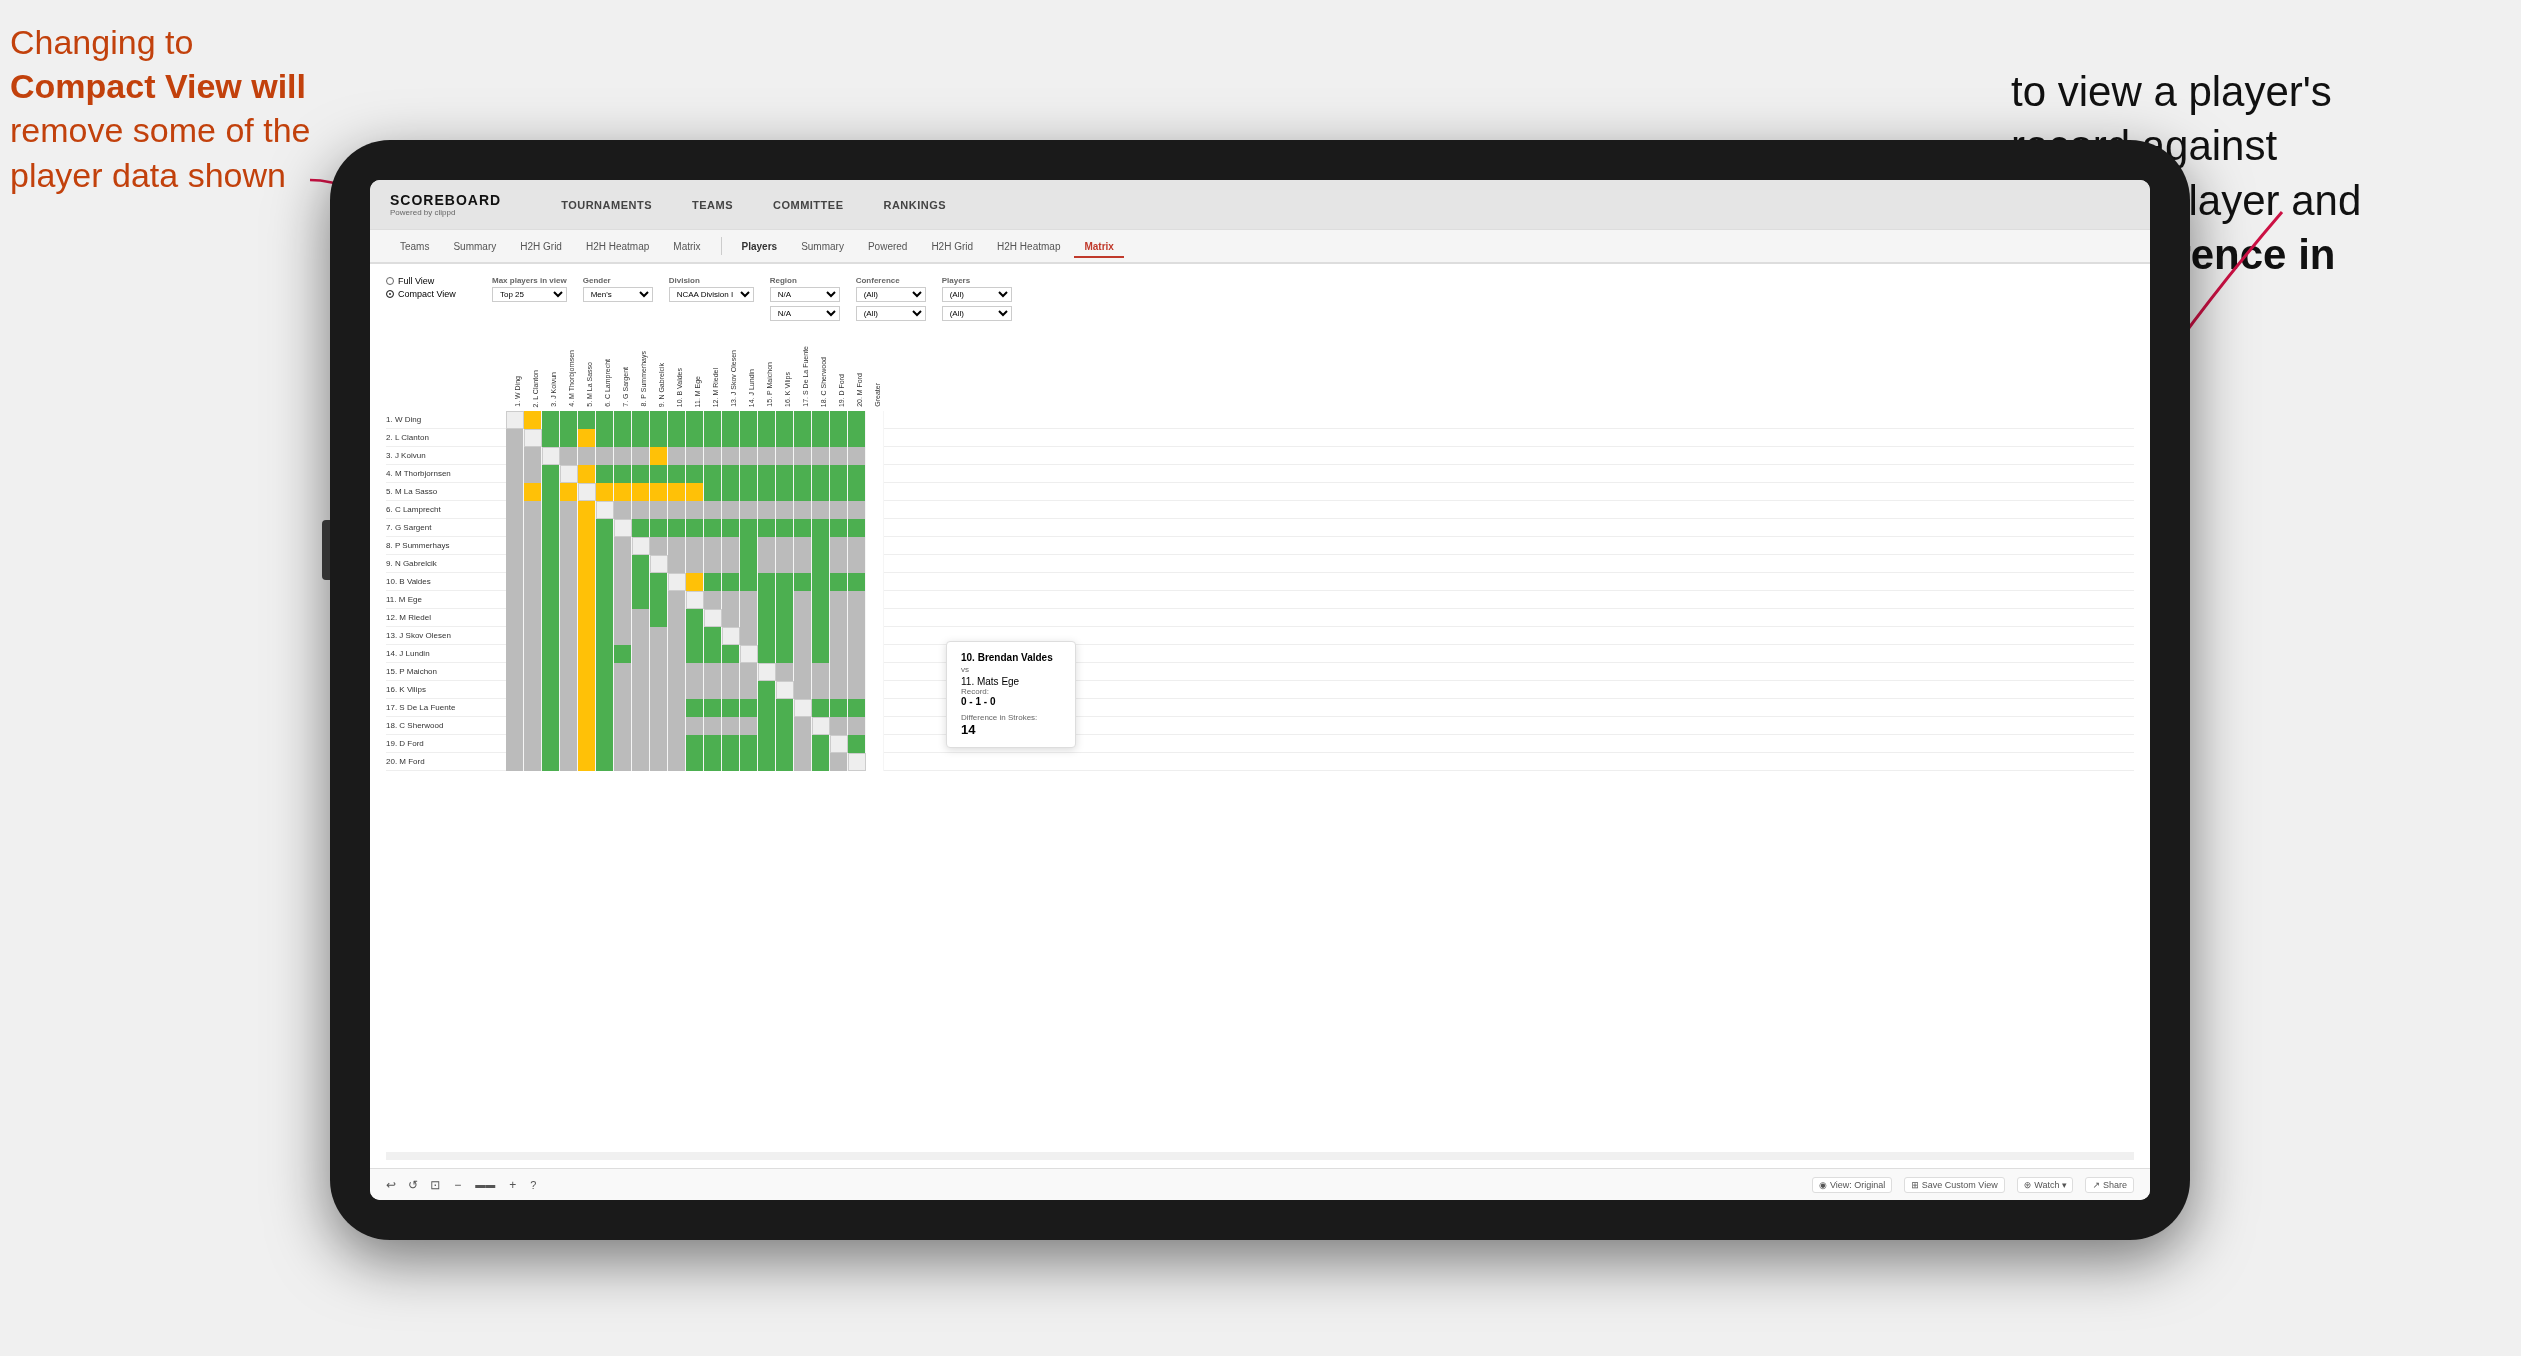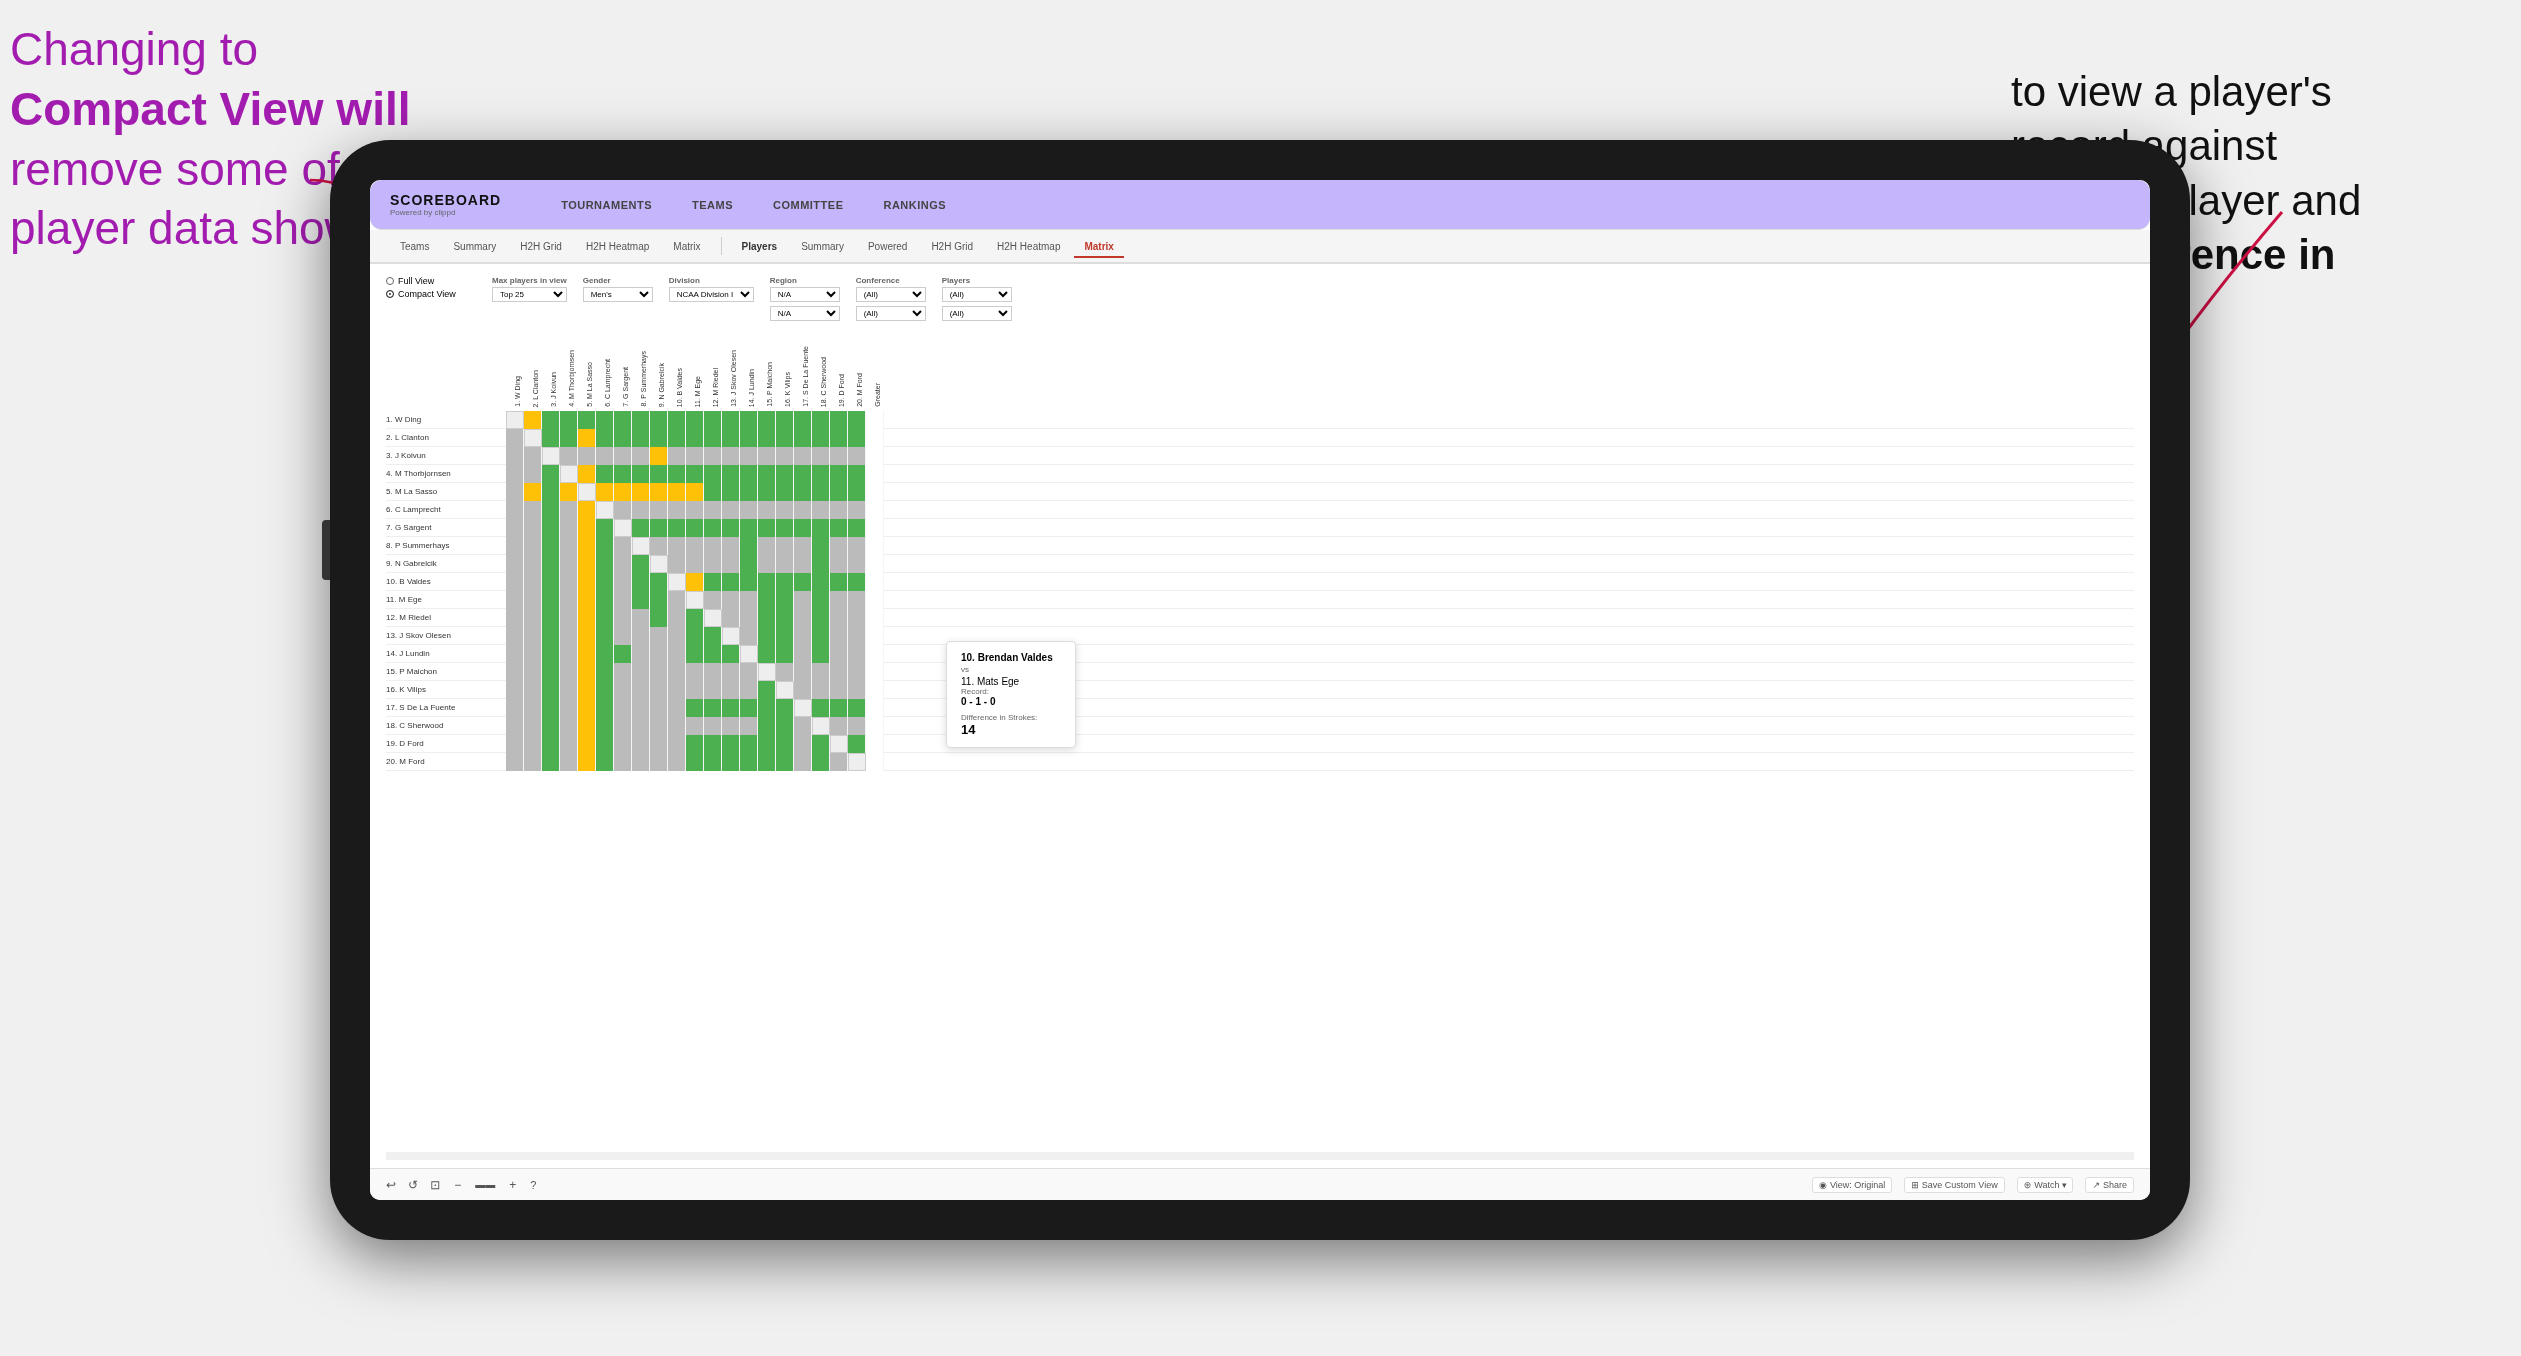--- a/index.html
+++ b/index.html
@@ -10,24 +10,24 @@
       height: 1356px;
       position: relative;
       overflow: hidden;
     }
 
     
     .annotation-left {
       position: absolute;
       top: 20px;
       left: 10px;
-      font-size: 46px;
+      font-size: 34px;
       line-height: 1.3;
       width: 480px;
-      color: #a21caf;
+      color: #c2410c;
     }
     .annotation-left .bold { font-weight: bold; }
 
     
     .annotation-right {
       position: absolute;
       top: 10px;
       right: 30px;
       font-size: 42px;
       line-height: 1.3;
@@ -86,28 +86,27 @@
       left: -8px;
       top: 380px;
       width: 8px;
       height: 60px;
       background: #333;
       border-radius: 4px 0 0 4px;
     }
 
     
     .nav-bar {
-      background: #c4b5fd;
+      background: #e5e5e5;
       border-bottom: 1px solid #ddd;
       padding: 8px 20px;
       display: flex;
       align-items: center;
       gap: 40px;
       height: 50px;
-      border-radius: 12px;
     }
 
     .logo-area {
       display: flex;
       flex-direction: column;
       margin-right: 20px;
     }
     .logo-title {
       font-size: 14px;
       font-weight: 900;

